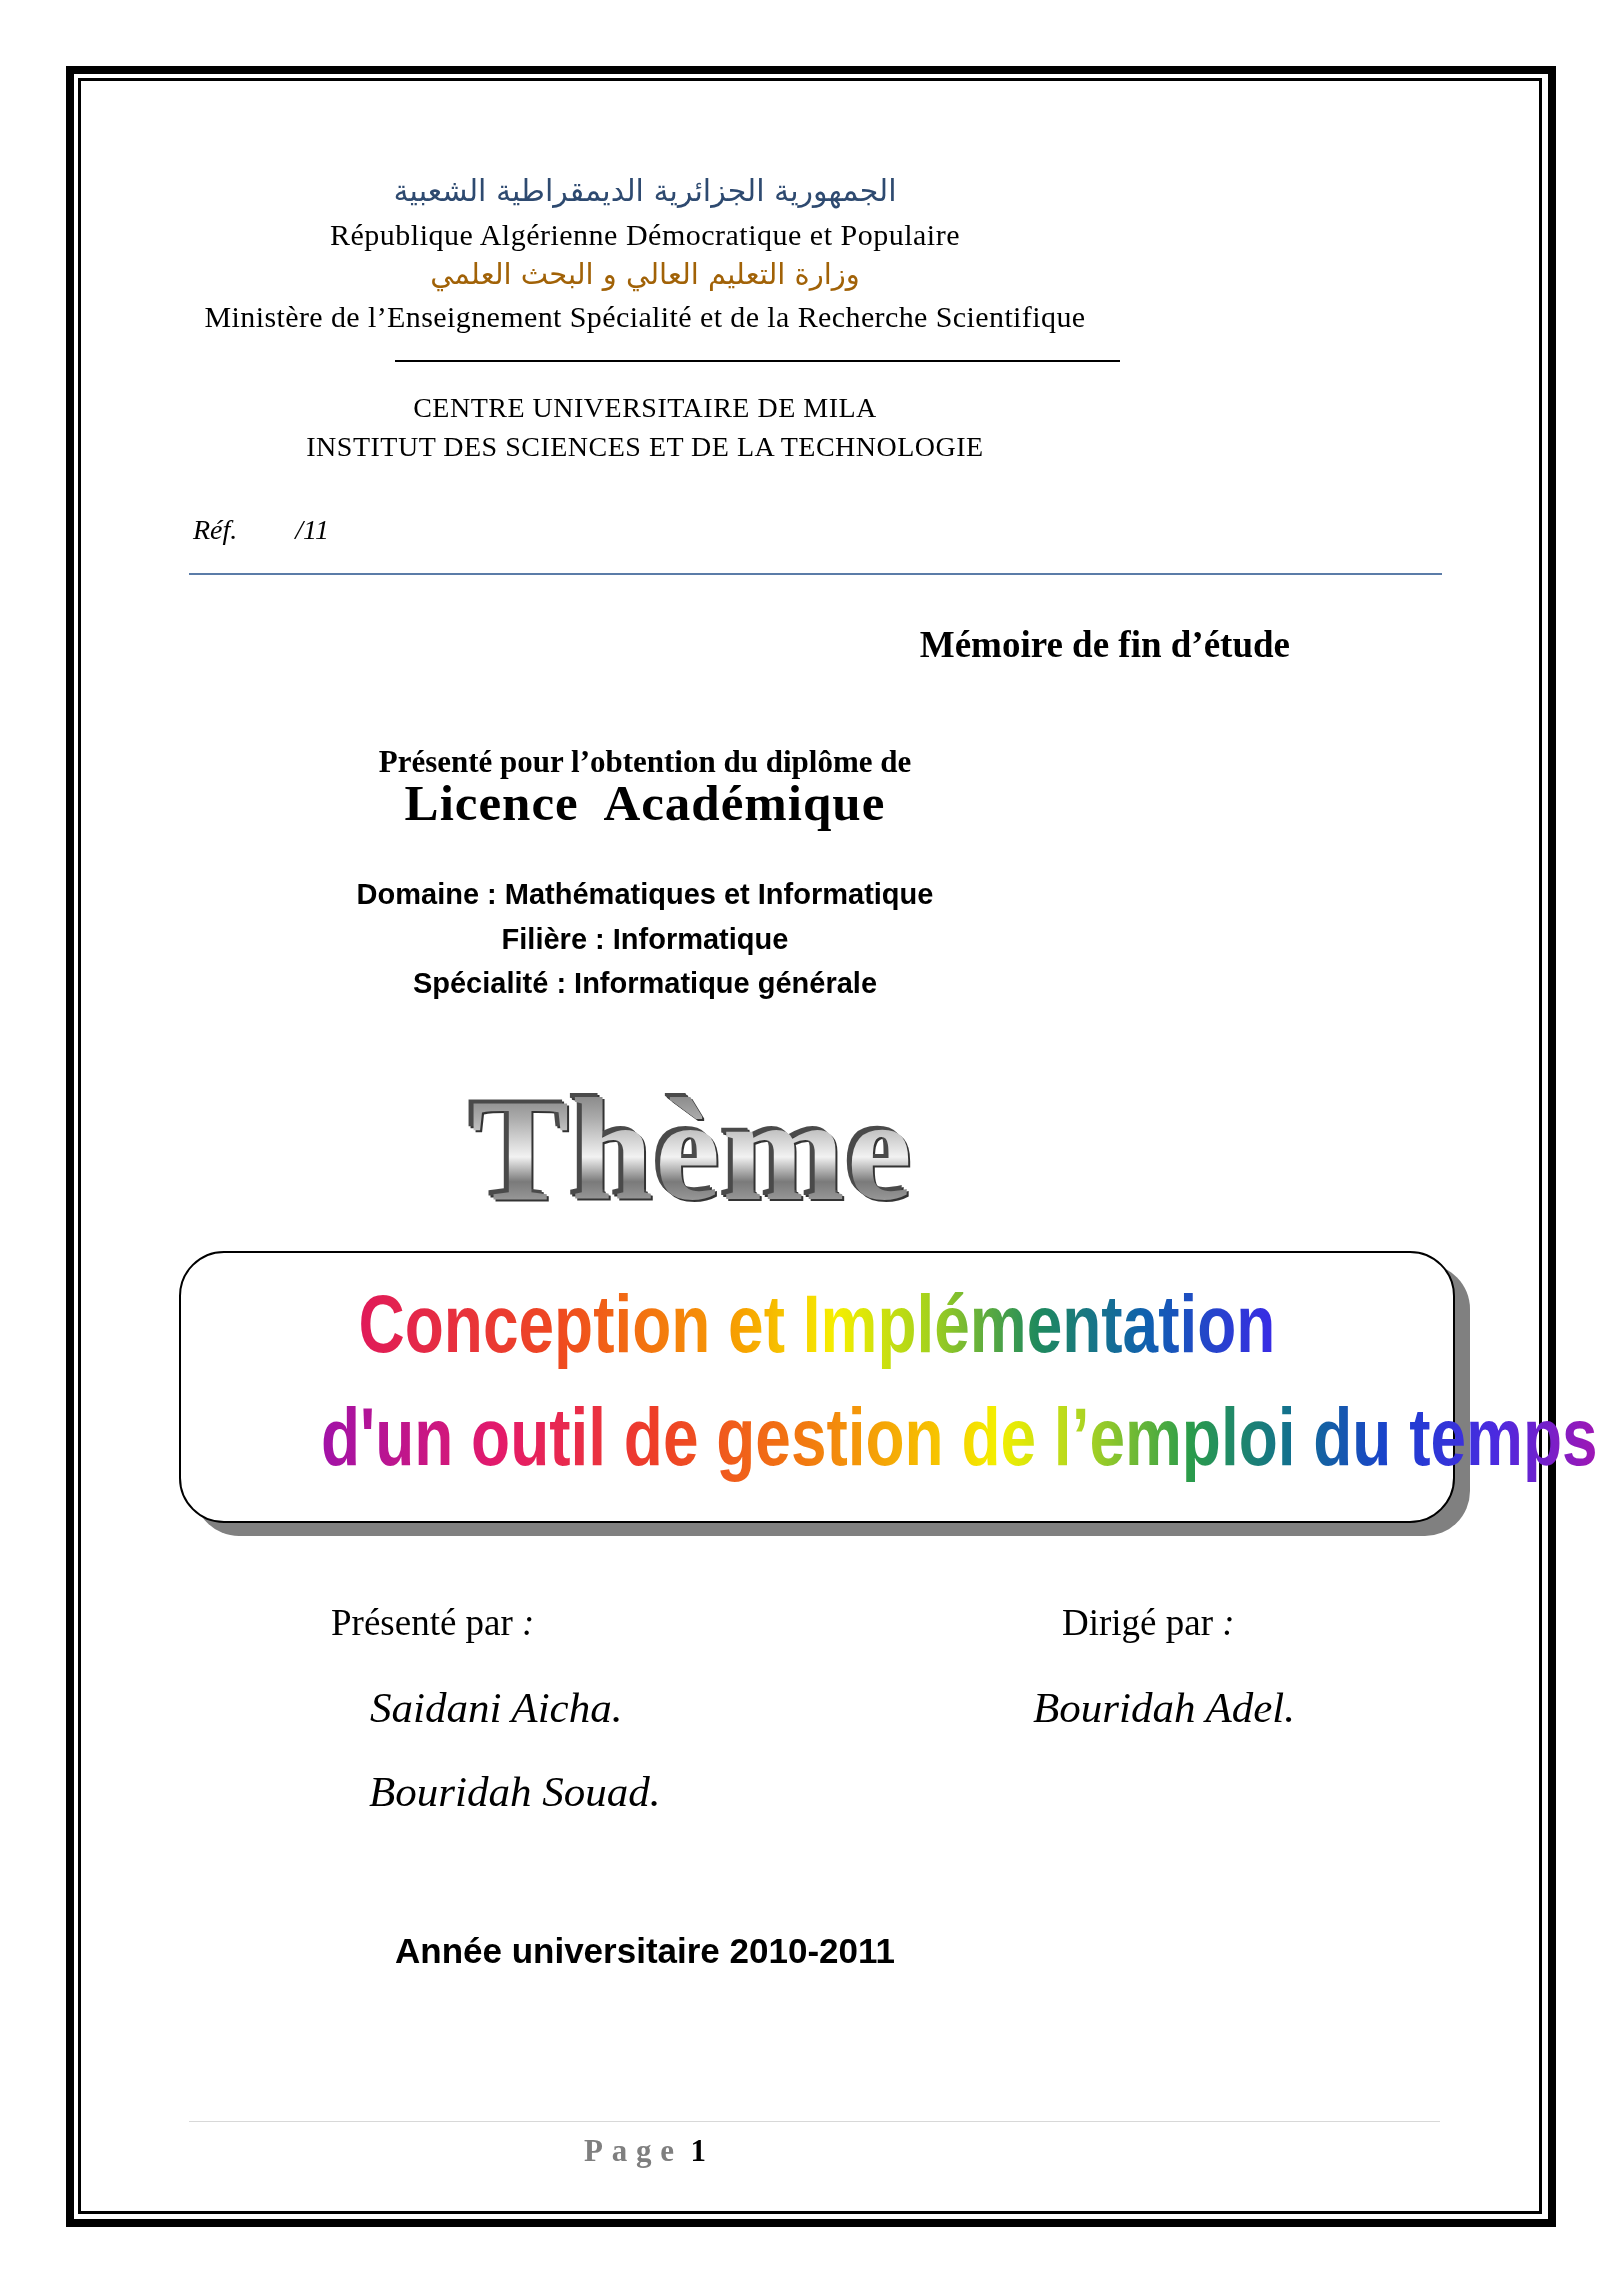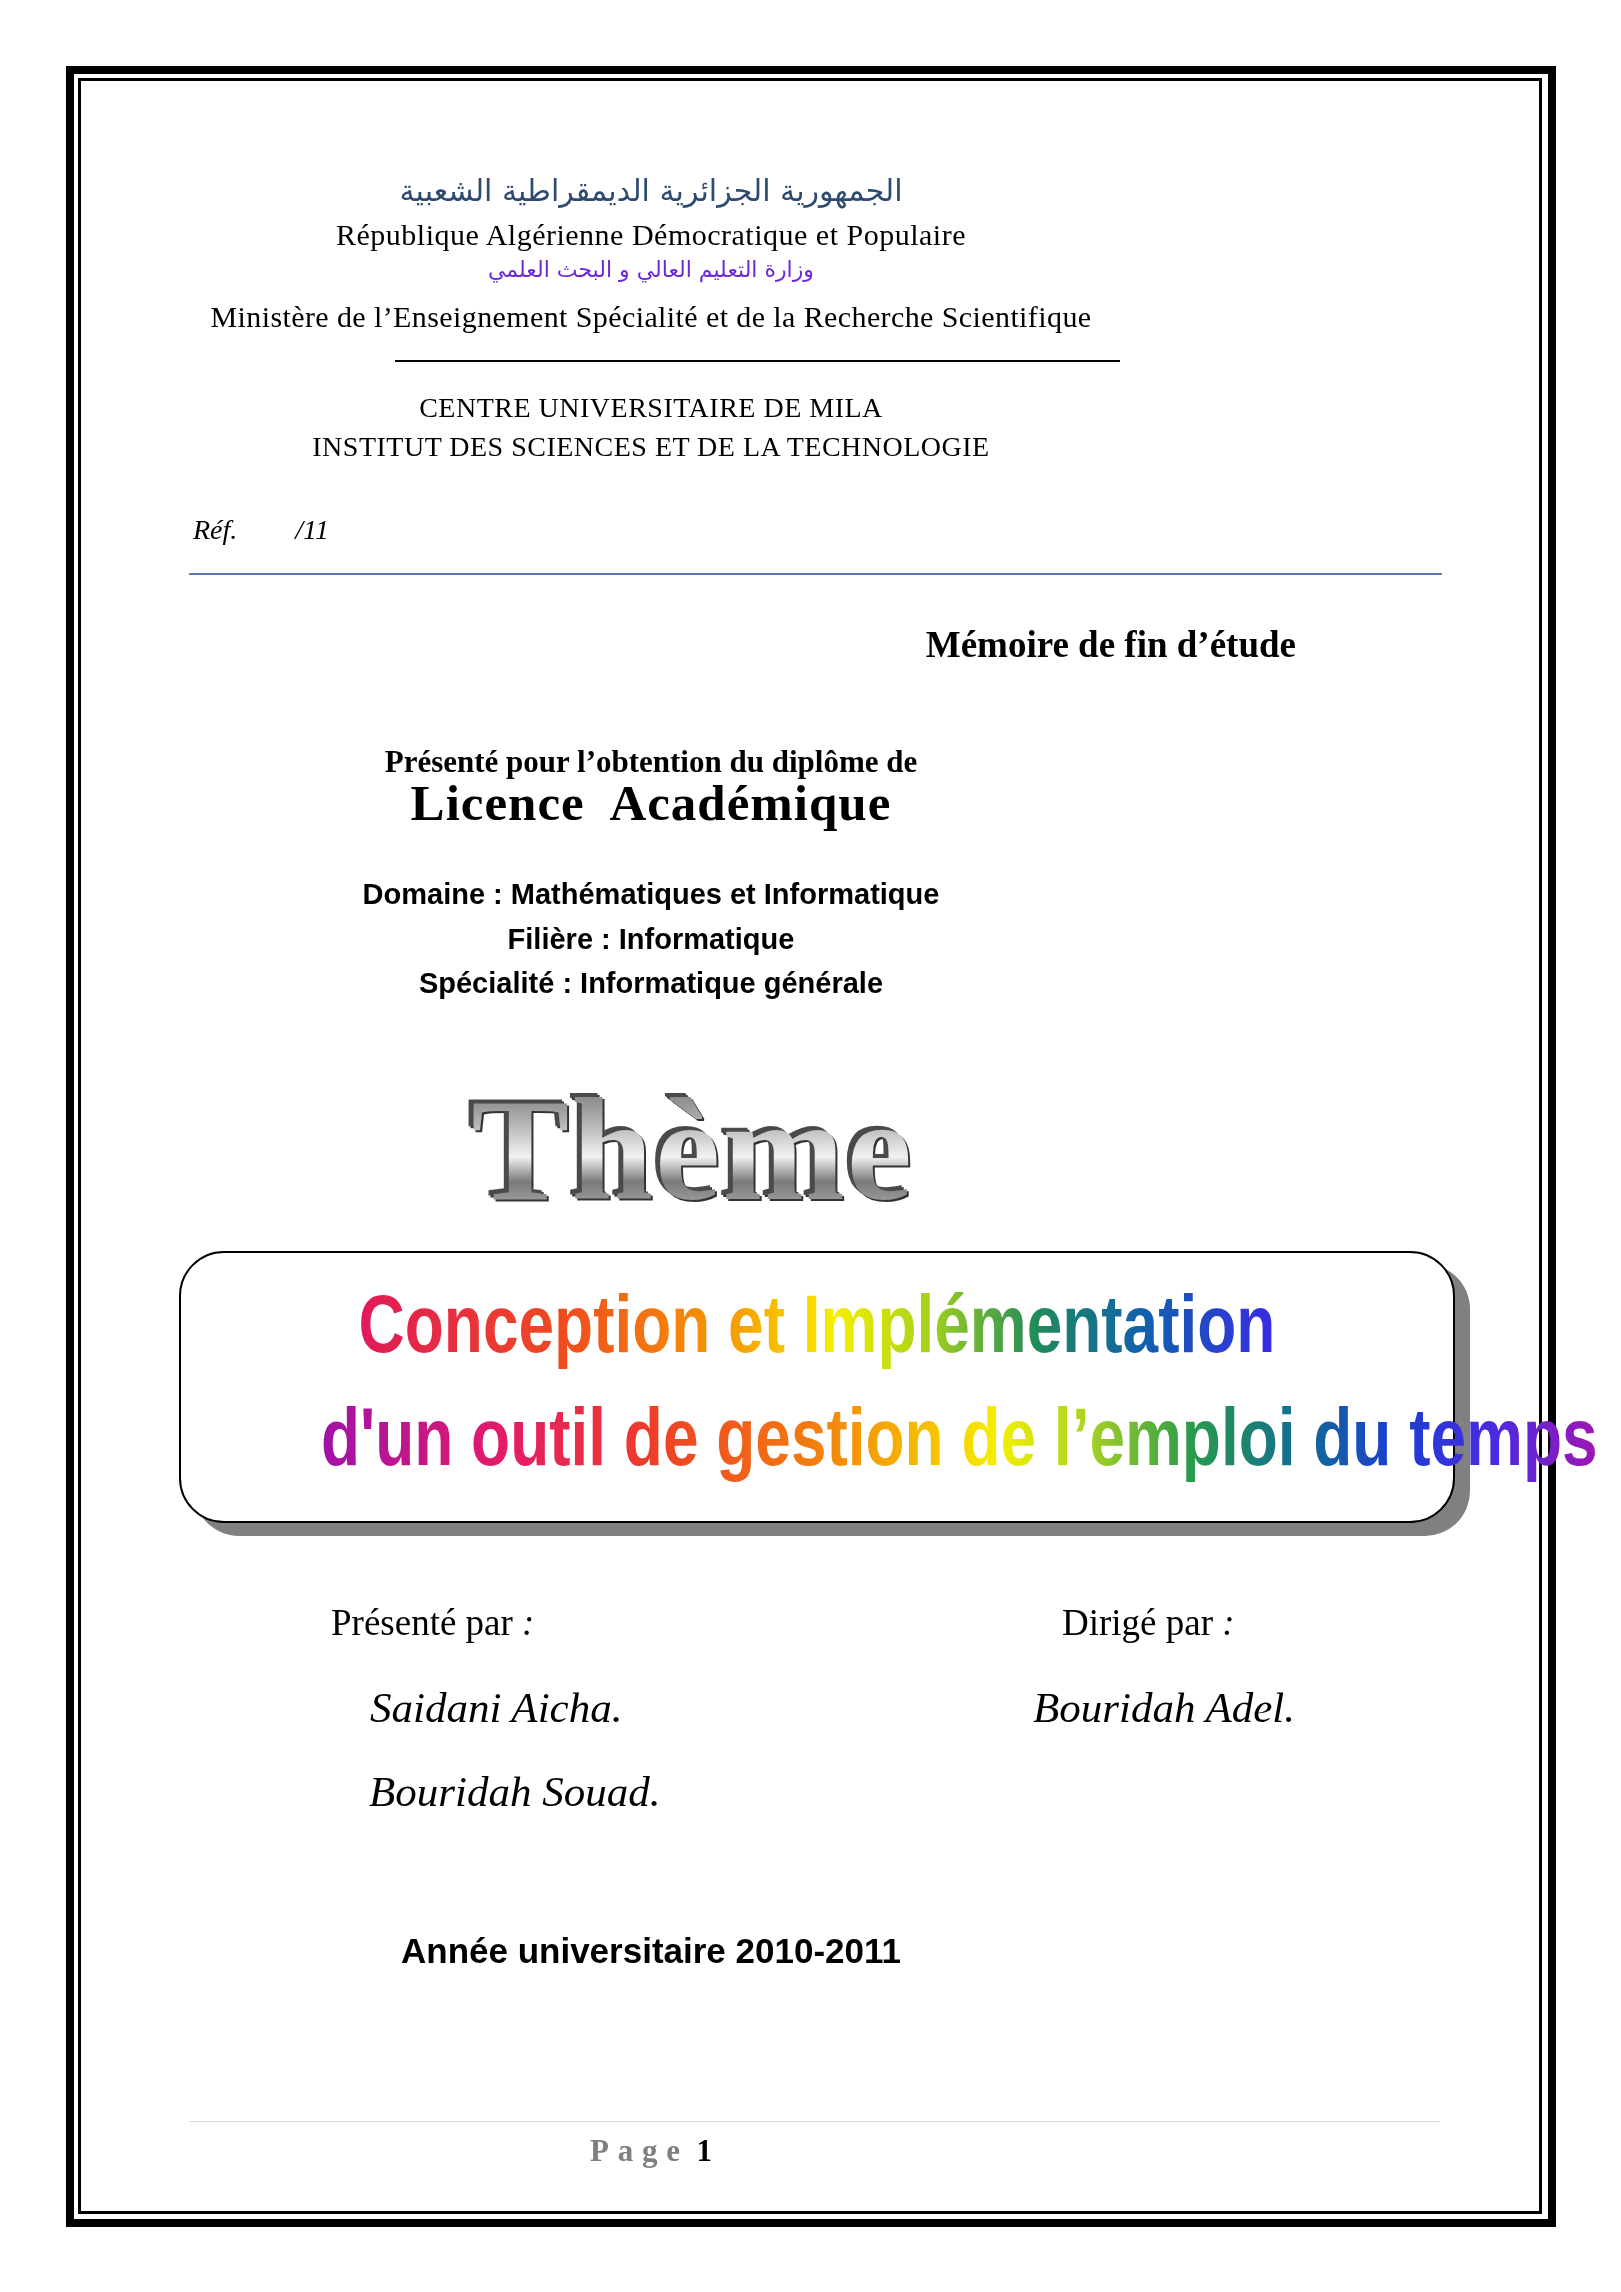--- a/index.html
+++ b/index.html
@@ -1,23 +1,23 @@
 <!DOCTYPE html>
 <html><head>
 <meta charset="utf-8">
 <style>
   html, body { margin:0; padding:0; background:#ffffff; }
   body { width:1621px; height:2293px; position:relative; overflow:hidden; font-family:"Liberation Serif", serif; color:#000; }
   .frame-outer { position:absolute; left:66px; top:66px; width:1490px; height:2161px; border:8.8px solid #000; box-sizing:border-box; }
   .frame-inner { position:absolute; left:78px; top:78px; width:1464px; height:2136px; border:3.9px solid #000; box-sizing:border-box; }
-  .abs { position:absolute; left:6px; width:1290px; text-align:center; white-space:nowrap; }
+  .abs { position:absolute; left:0; width:1290px; text-align:center; white-space:nowrap; }
   .arabic { font-family:"DejaVu Sans", sans-serif; direction:rtl; }
   .ar1 { top:173px; font-size:30px; color:#2e4a70; }
   .fr1 { top:218px; font-size:30px; font-family:"Liberation Serif", serif; letter-spacing:0.5px; }
-  .ar2 { top:257px; font-size:22px; color:#6d28d9; }
+  .ar2 { top:257px; font-size:29px; color:#a16207; }
   .fr2 { top:300px; font-size:30px; font-family:"Liberation Serif", serif; letter-spacing:0.4px; }
   .short-rule { position:absolute; left:395px; top:360px; width:725px; height:0; border-top:2px solid #000; }
   .inst1 { top:392px; font-size:28px; letter-spacing:0.5px; }
   .inst2 { top:431px; font-size:28px; letter-spacing:0.5px; }
   .ref { position:absolute; top:514px; left:193px; font-size:28px; font-style:italic; }
   .ref span { display:inline-block; }
   .ref .ref-num { margin-left:51px; }
   .blue-rule { position:absolute; left:189px; top:573px; width:1253px; height:0; border-top:2.9px solid #5b7ca8; }
   .memoire { top:623px; font-size:37px; font-weight:bold;text-align:right; }
   .presente { top:700px; font-size:31px; font-weight:bold;margin-top:44px; }

